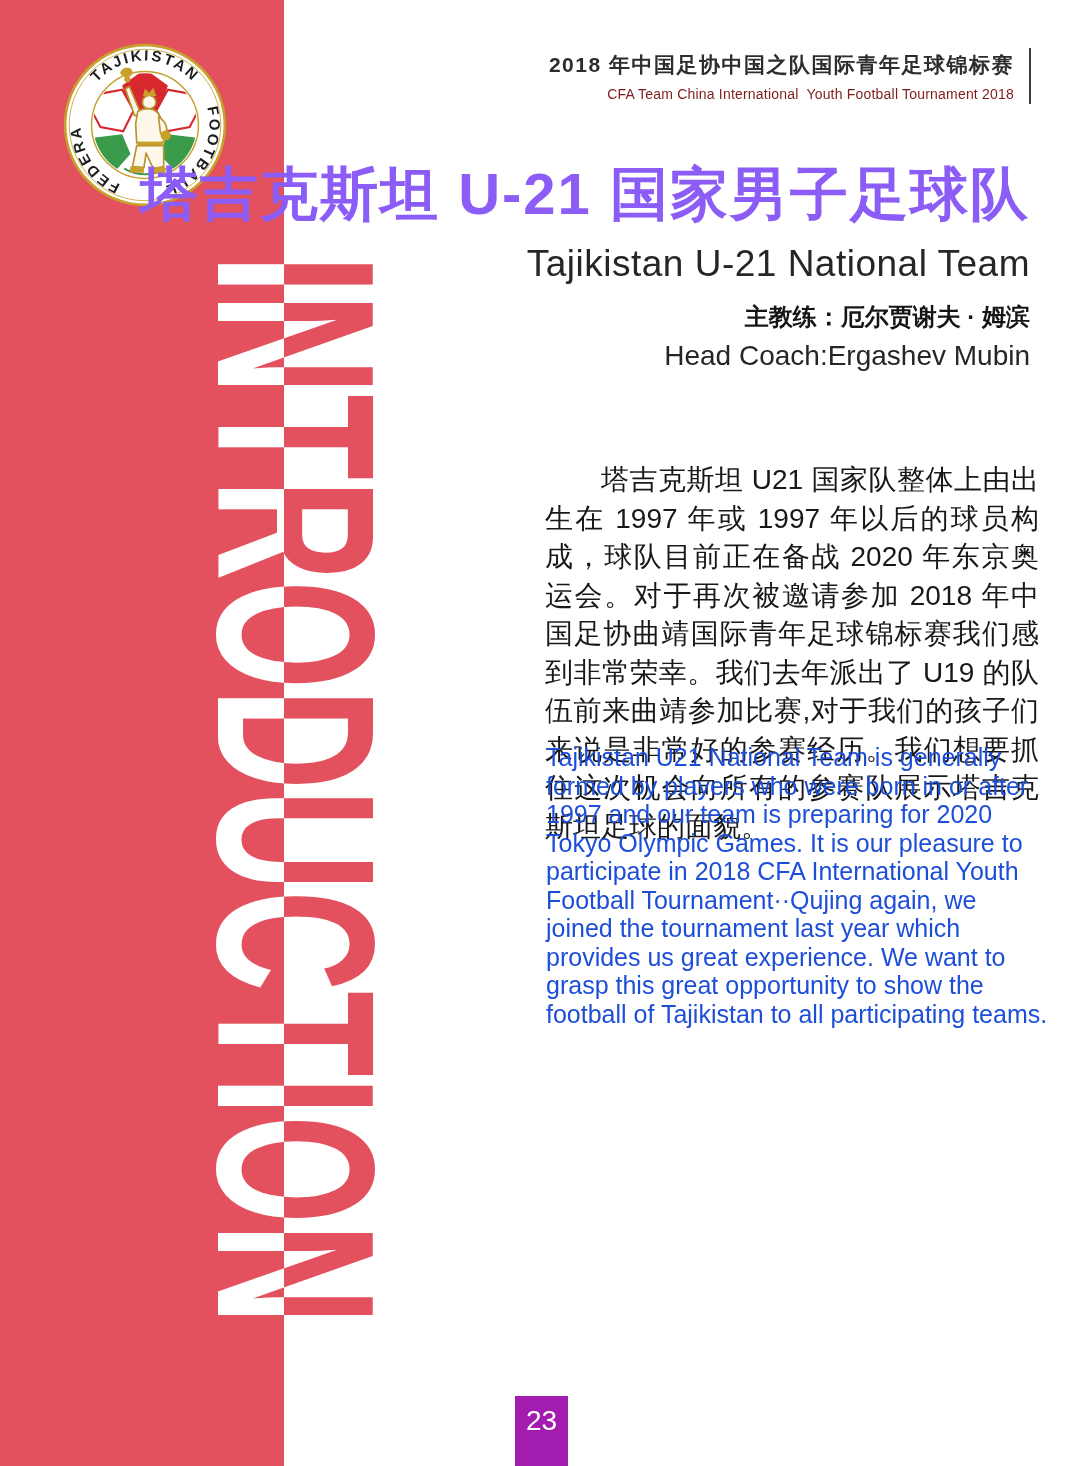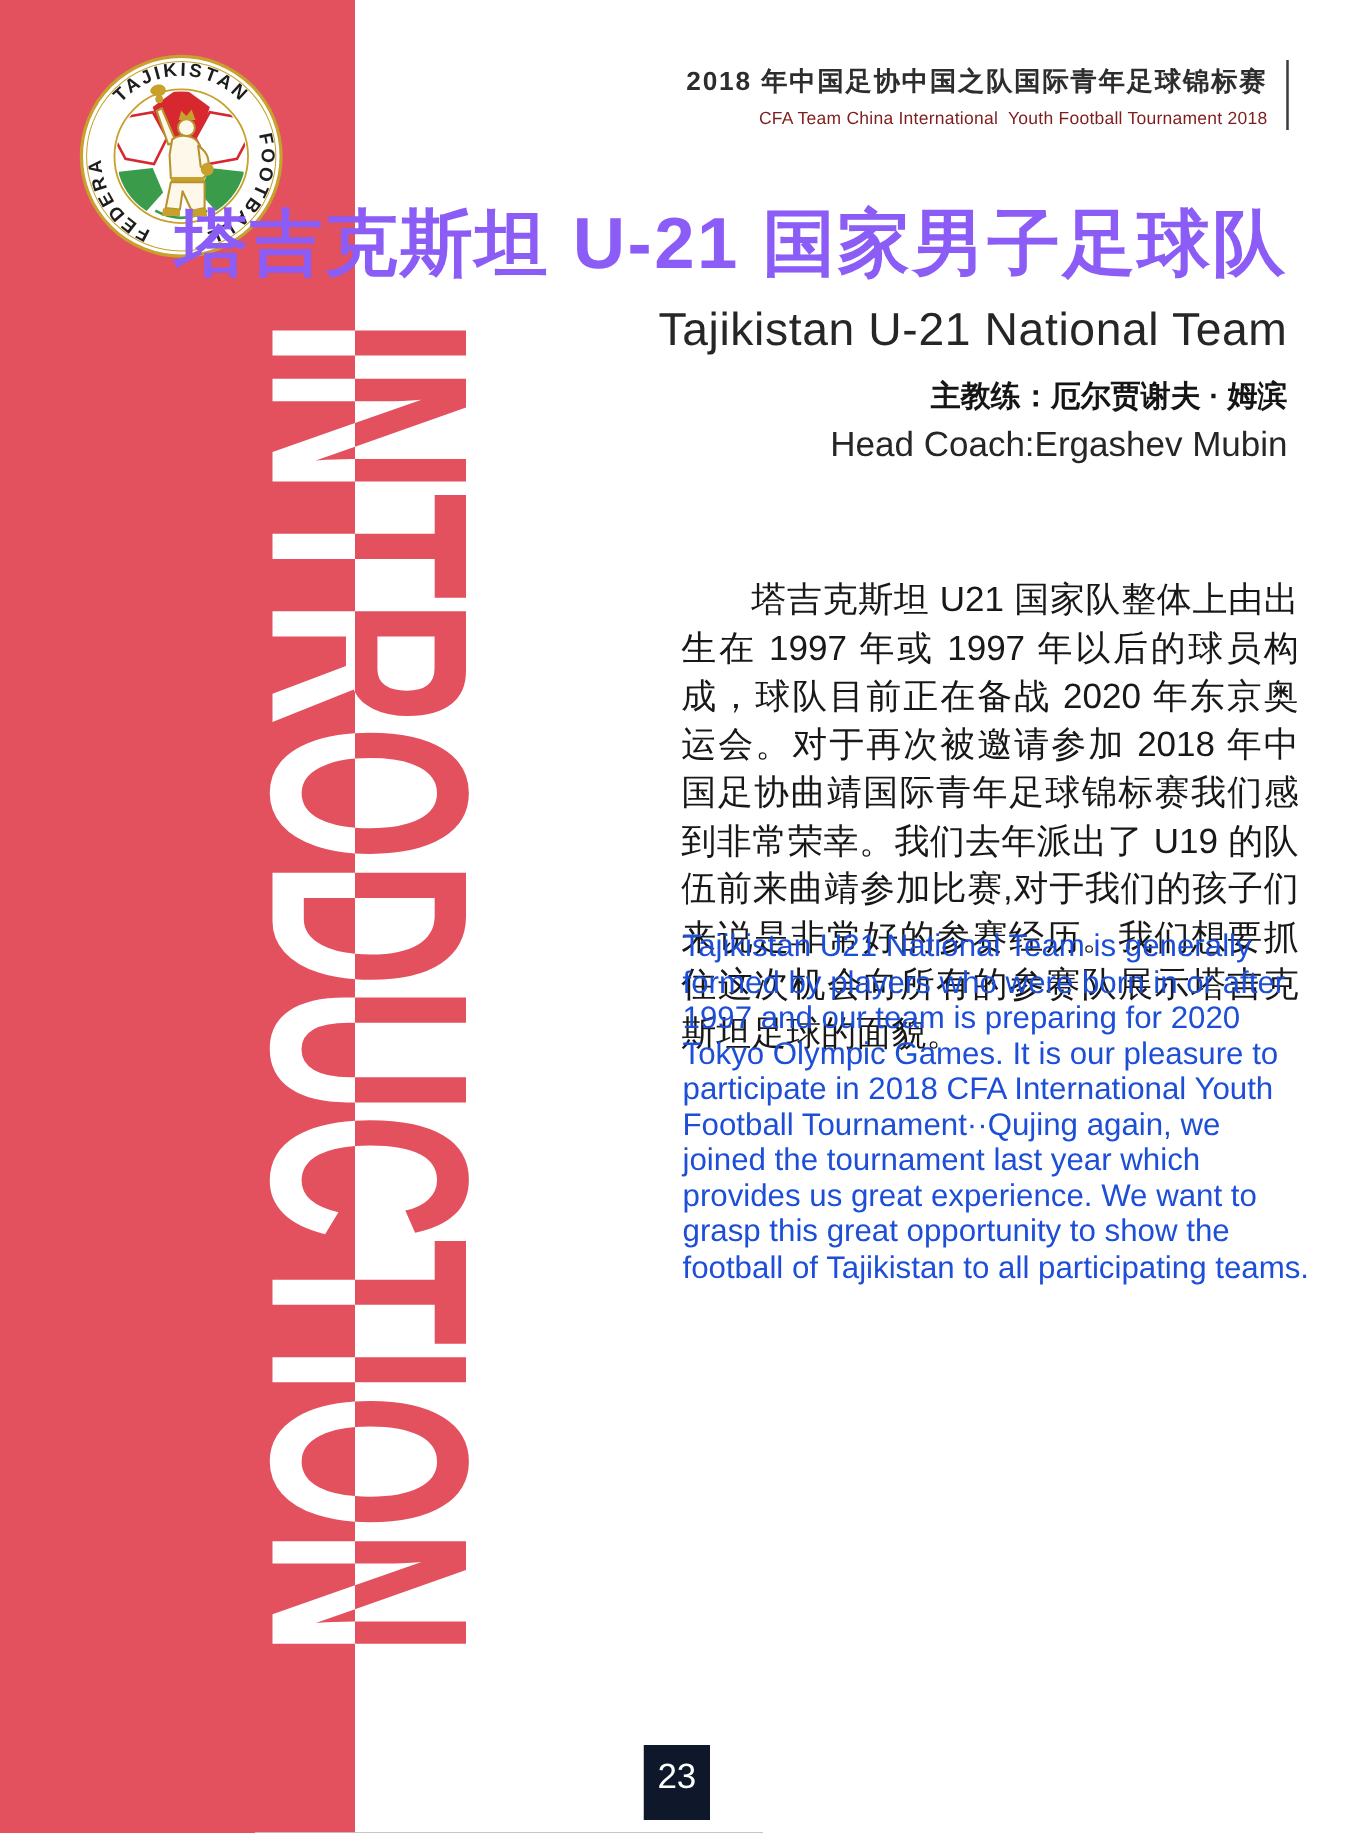--- a/index.html
+++ b/index.html
@@ -49,22 +49,22 @@
     font-size:28px; line-height:38.5px; color:#181818;
     text-align:justify; text-indent:56px;
   }
   .en-para {
     position:absolute; left:546px; top:743px; width:502px;
     font-size:25px; line-height:28.5px; color:#1d4ed8;
   }
 
   
   .page-num-box {
-    position:absolute; left:515px; top:1396px; width:53px; height:60px;
-    background:#0f172a; color:#ffffff; font-size:28px; font-weight:400;
+    position:absolute; left:515px; top:1396px; width:53px; height:70px;
+    background:#a21caf; color:#ffffff; font-size:28px; font-weight:400;
     text-align:center; padding-top:9px; box-sizing:border-box;
   }
 </style>
 </head>
 <body>
 
 <div class="page">
 
   <div class="band"></div>
 

